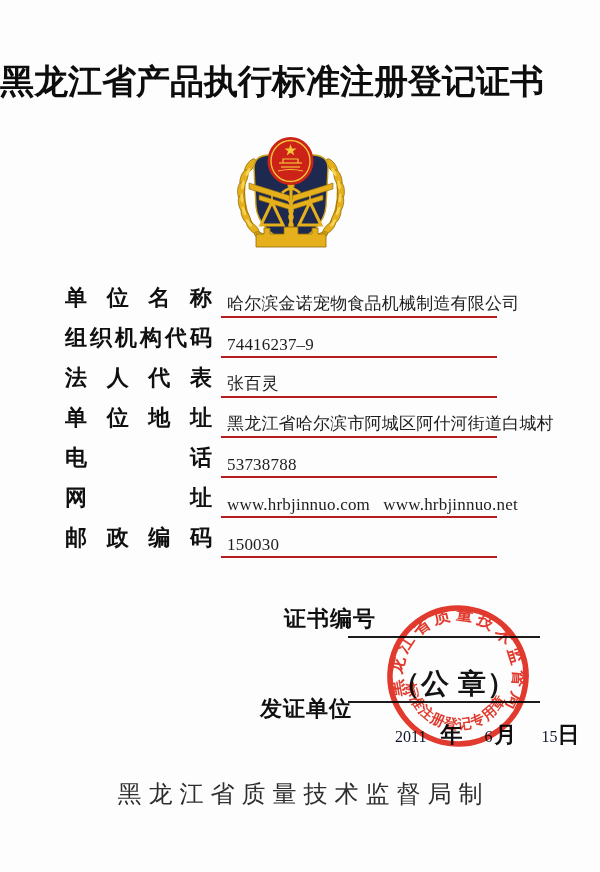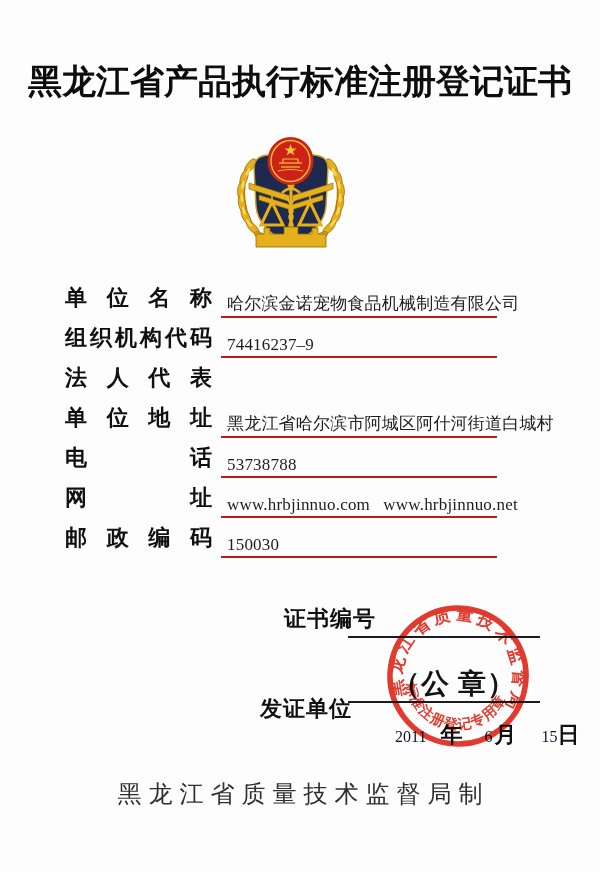--- a/index.html
+++ b/index.html
@@ -4,21 +4,21 @@
 <style>
   html,body{margin:0;padding:0;background:#ffffff;}
   .page{
     position:relative;width:600px;height:872px;margin:0 auto;
     background:#fdfdfd;overflow:hidden;
     font-family:"Liberation Serif","DejaVu Serif",serif;color:#161616;
   }
   
   .cert-title{
     position:absolute;top:62px;left:0;width:100%;
-    text-align:center;font-size:34px;font-weight:bold;color:#0d0d0d;
+    text-align:left;font-size:34px;font-weight:bold;color:#0d0d0d;
     letter-spacing:0px;line-height:1.15;
   }
   
   .emblem{position:absolute;left:234px;top:136px;width:114px;height:118px;}
   
   .fields{position:absolute;left:65px;top:278px;width:432px;}
   .field-row{position:relative;height:40px;}
   .field-label{
     position:absolute;left:0;bottom:9px;width:147px;
     display:flex;justify-content:space-between;
@@ -195,20 +195,23 @@
       </div>
     </div>
 
     <div class="field-row">
       <div class="field-label">
           <span>法</span>
           <span>人</span>
           <span>代</span>
           <span>表</span>
         </div>
+      <div class="field-line">
+        <span class="field-value">张百灵</span>
+      </div>
     </div>
 
     <div class="field-row">
       <div class="field-label">
           <span>单</span>
           <span>位</span>
           <span>地</span>
           <span>址</span>
         </div>
       <div class="field-line">

